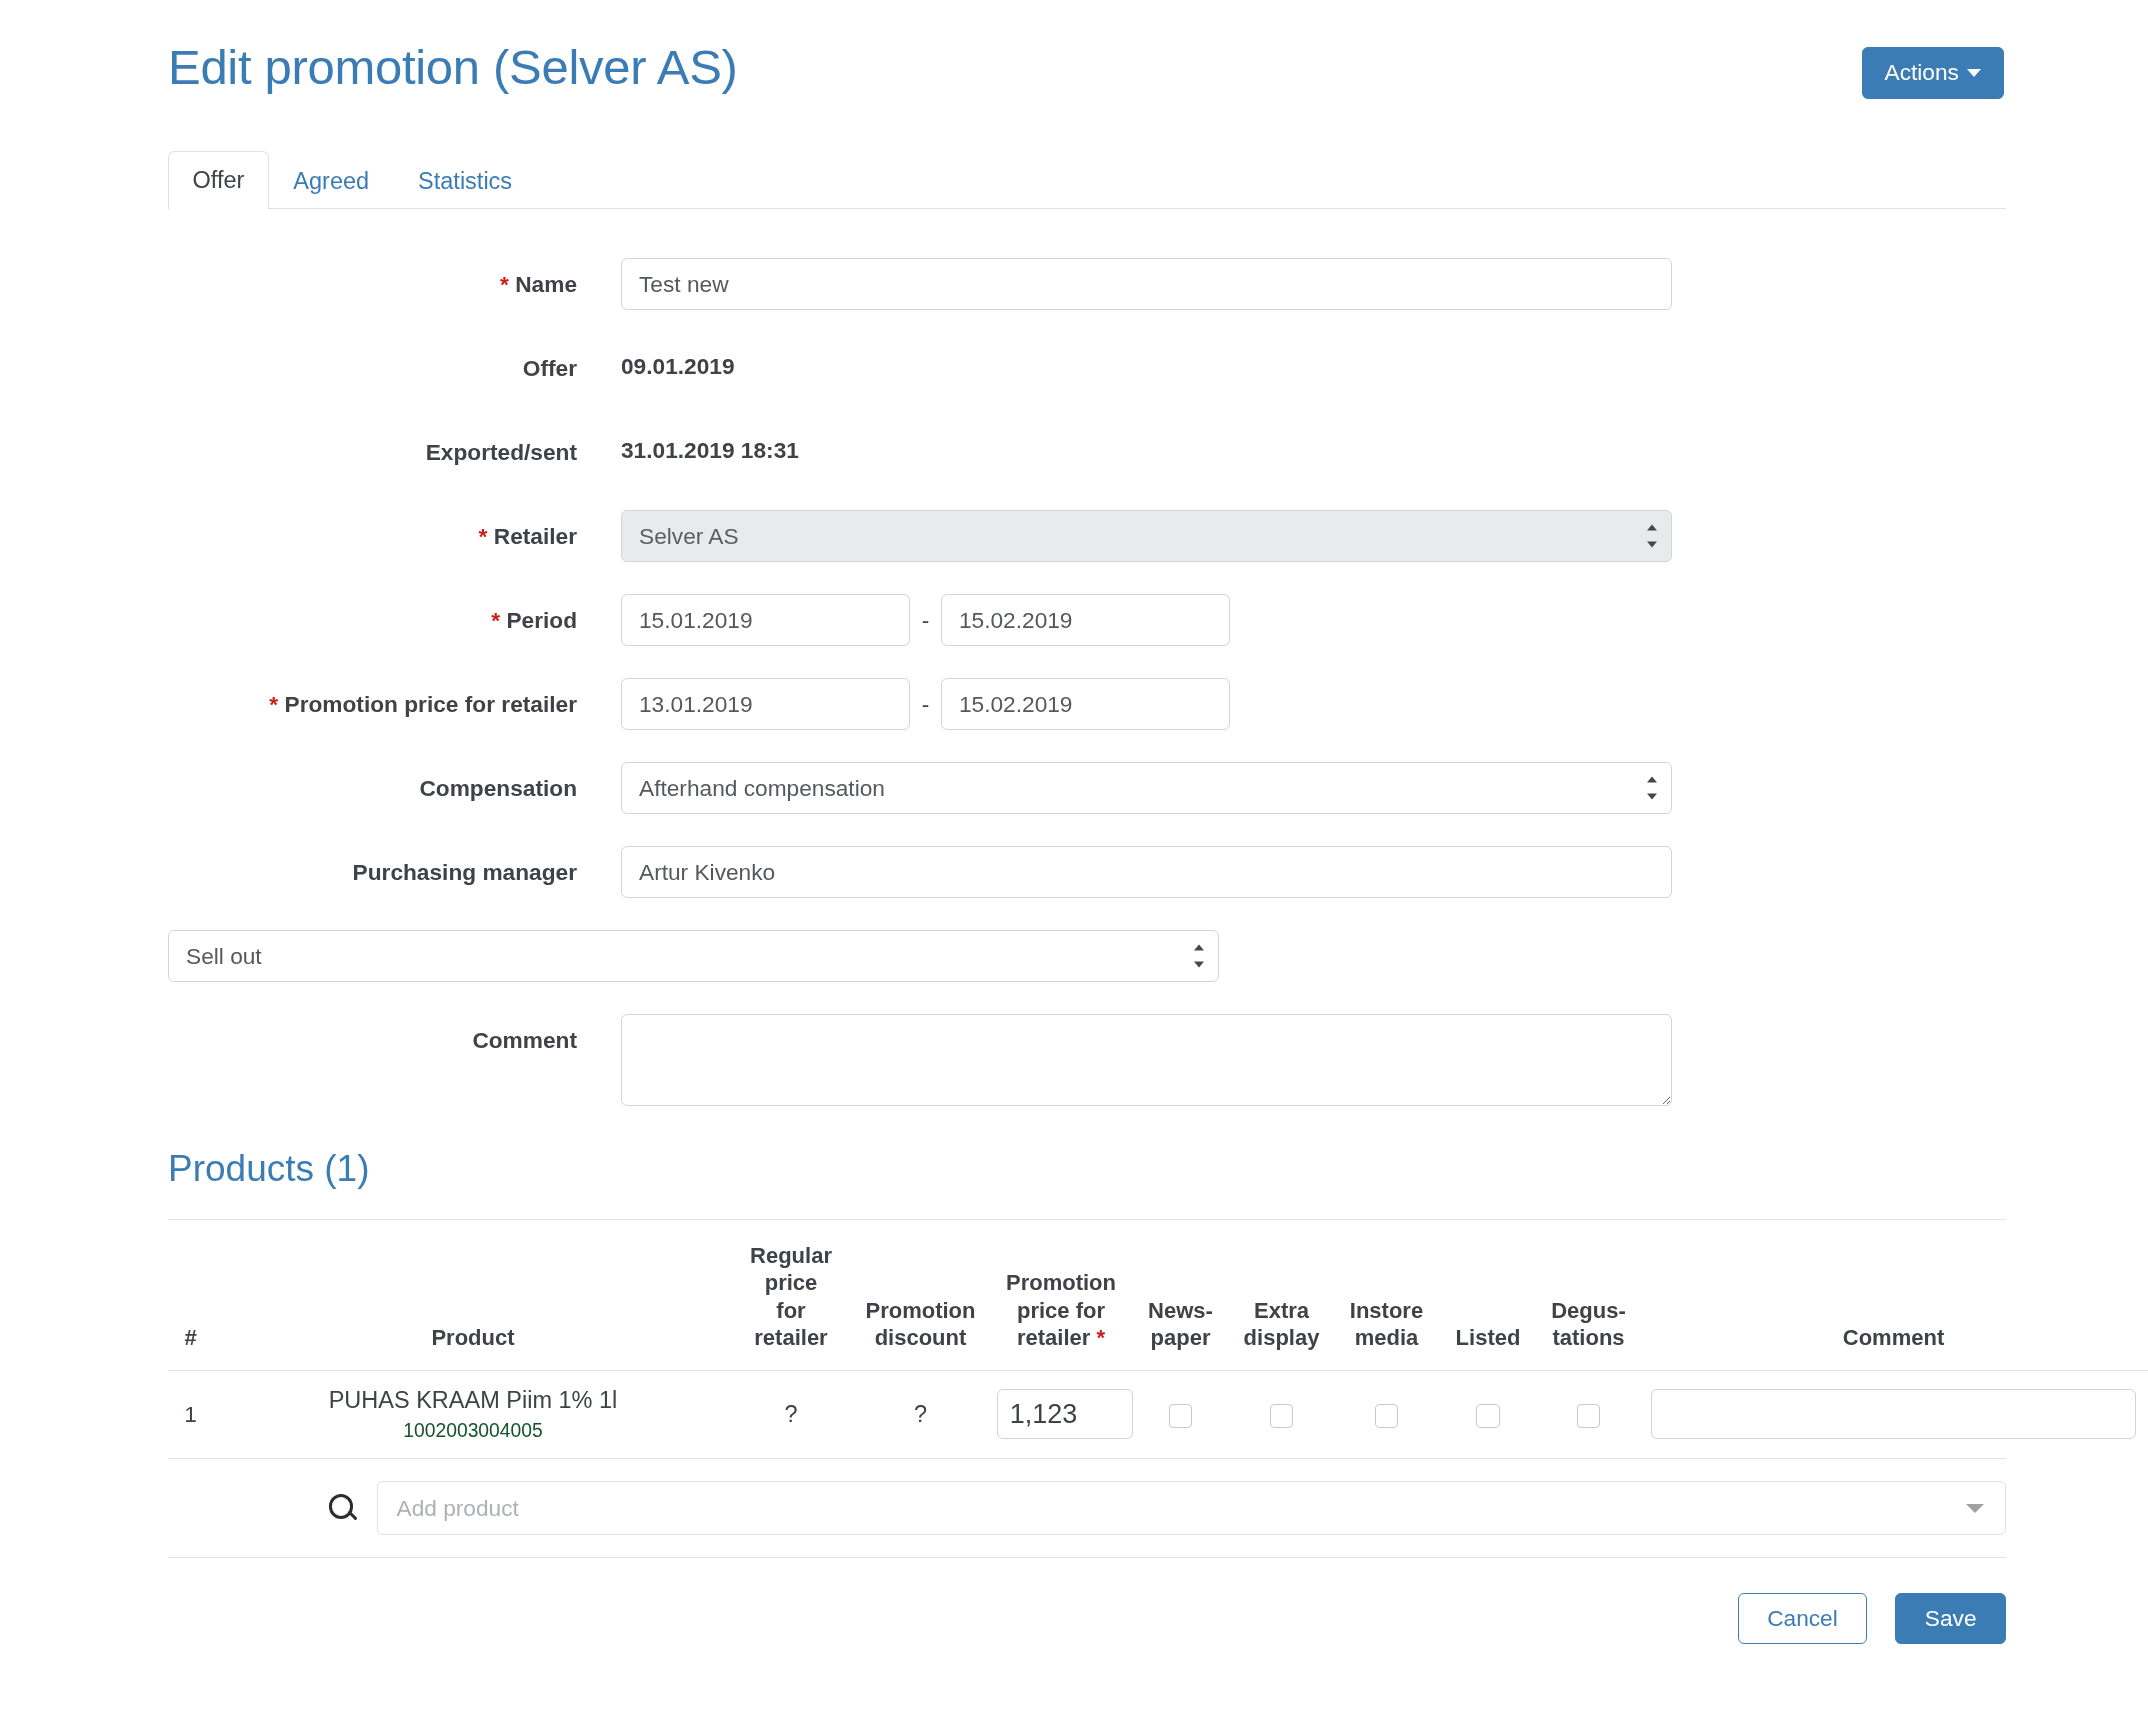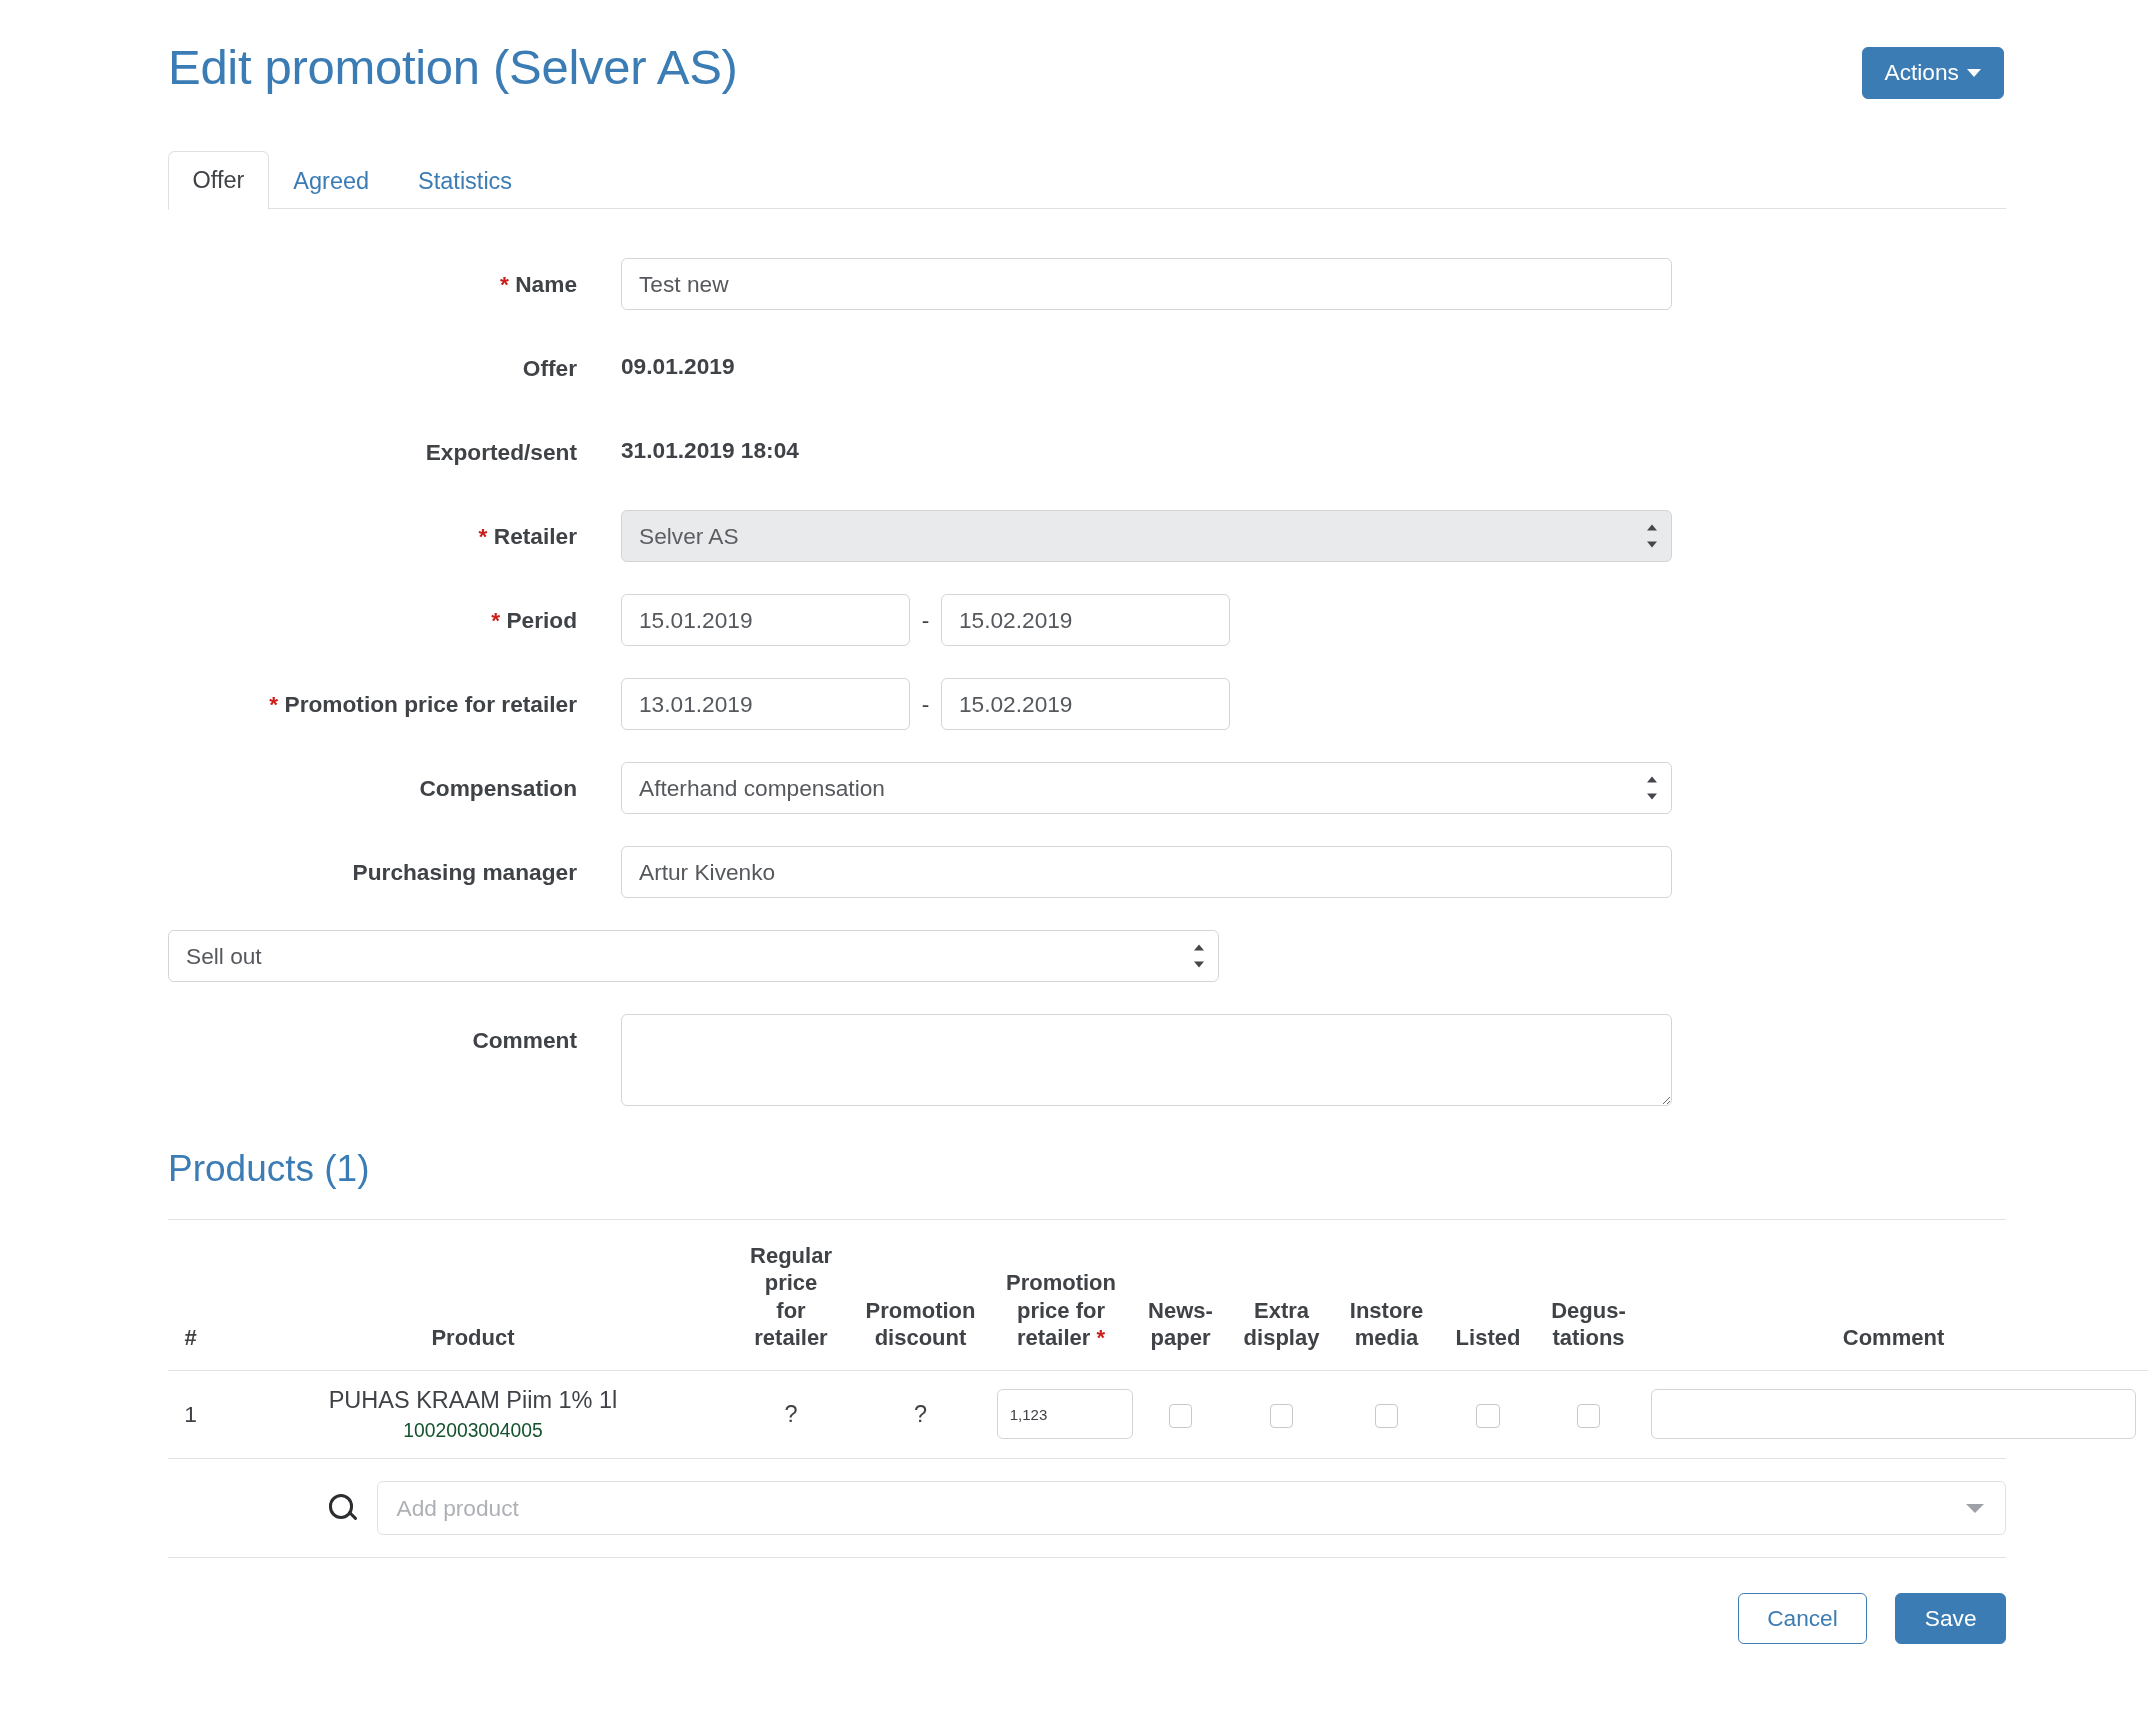--- a/index.html
+++ b/index.html
@@ -267,21 +267,21 @@
   .prod-name { font-size: 23.5px; color: #3f4246; line-height: 1.2; }
   .prod-code { font-size: 19.3px; color: #14532d; margin-top: 5px; line-height: 1.2; }
   .qmark { font-size: 23.5px; color: #3f4246; }
 
   .price-input {
     width: 136px;
     height: 50px;
     border: 0.8px solid #d2d4d7;
     border-radius: 5.9px;
     background: #fff;
-    font-size: 15px;
+    font-size: 27px;
     color: #3f4246;
     padding: 0 11.7px;
     font-family: "Liberation Sans", sans-serif;
     outline: none;
     text-align: left;
   }
   .cbx {
     width: 23.5px; height: 23.5px;
     border: 0.8px solid #c6c8cb;
     border-radius: 4.2px;
@@ -422,21 +422,21 @@
       <div class="form-row">
         <div class="form-label">Offer</div>
         <div class="form-control-area">
           <div class="static-val">09.01.2019</div>
         </div>
       </div>
 
       <div class="form-row">
         <div class="form-label">Exported/sent</div>
         <div class="form-control-area">
-          <div class="static-val">31.01.2019 18:04</div>
+          <div class="static-val">31.01.2019 18:31</div>
         </div>
       </div>
 
       <div class="form-row">
         <div class="form-label"><span class="req">*</span> <span>Retailer</span></div>
         <div class="form-control-area">
           <div class="select-wrap">
             <div class="select-box disabled">Selver AS</div>
             <span class="spin"></span>
           </div>

